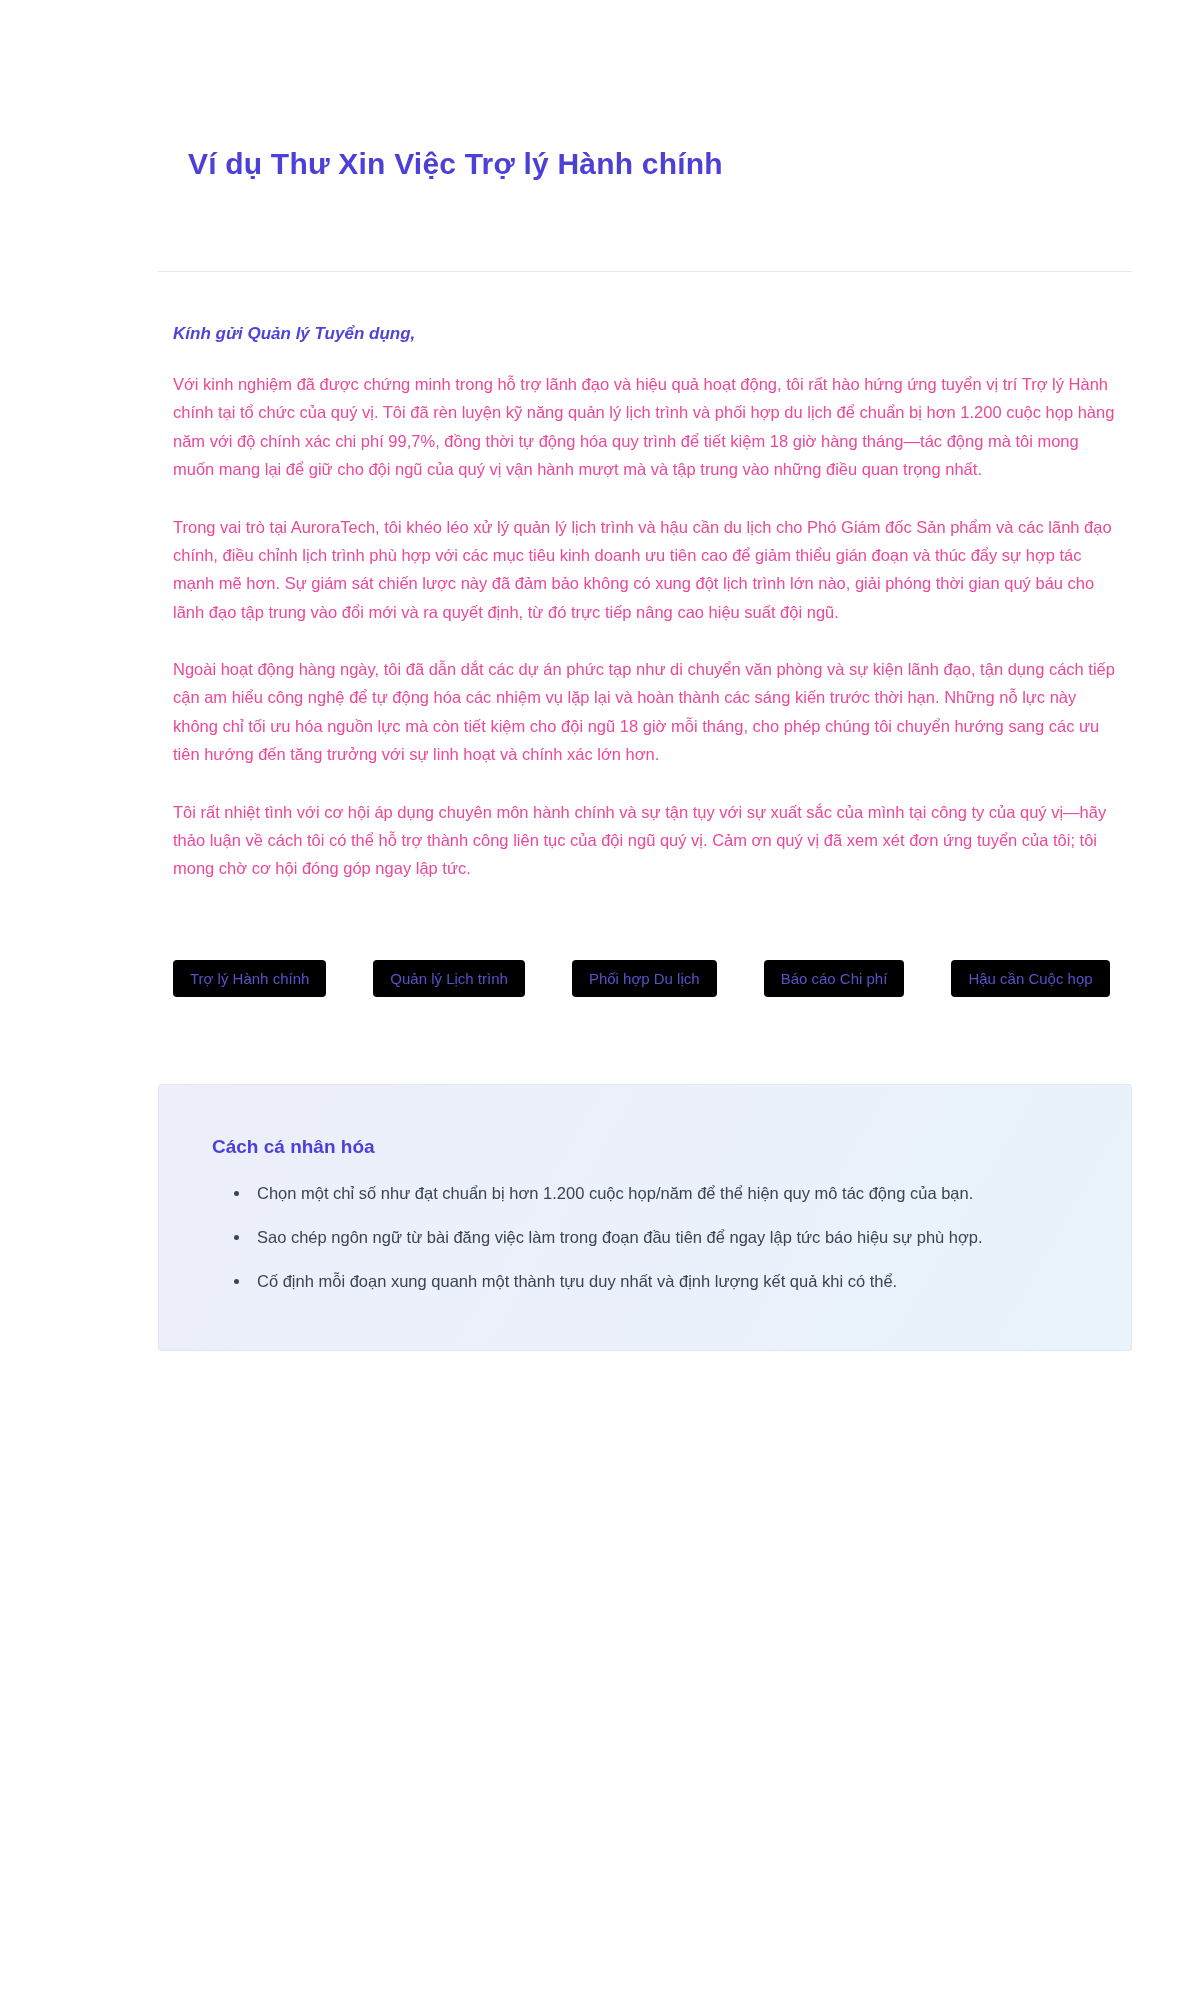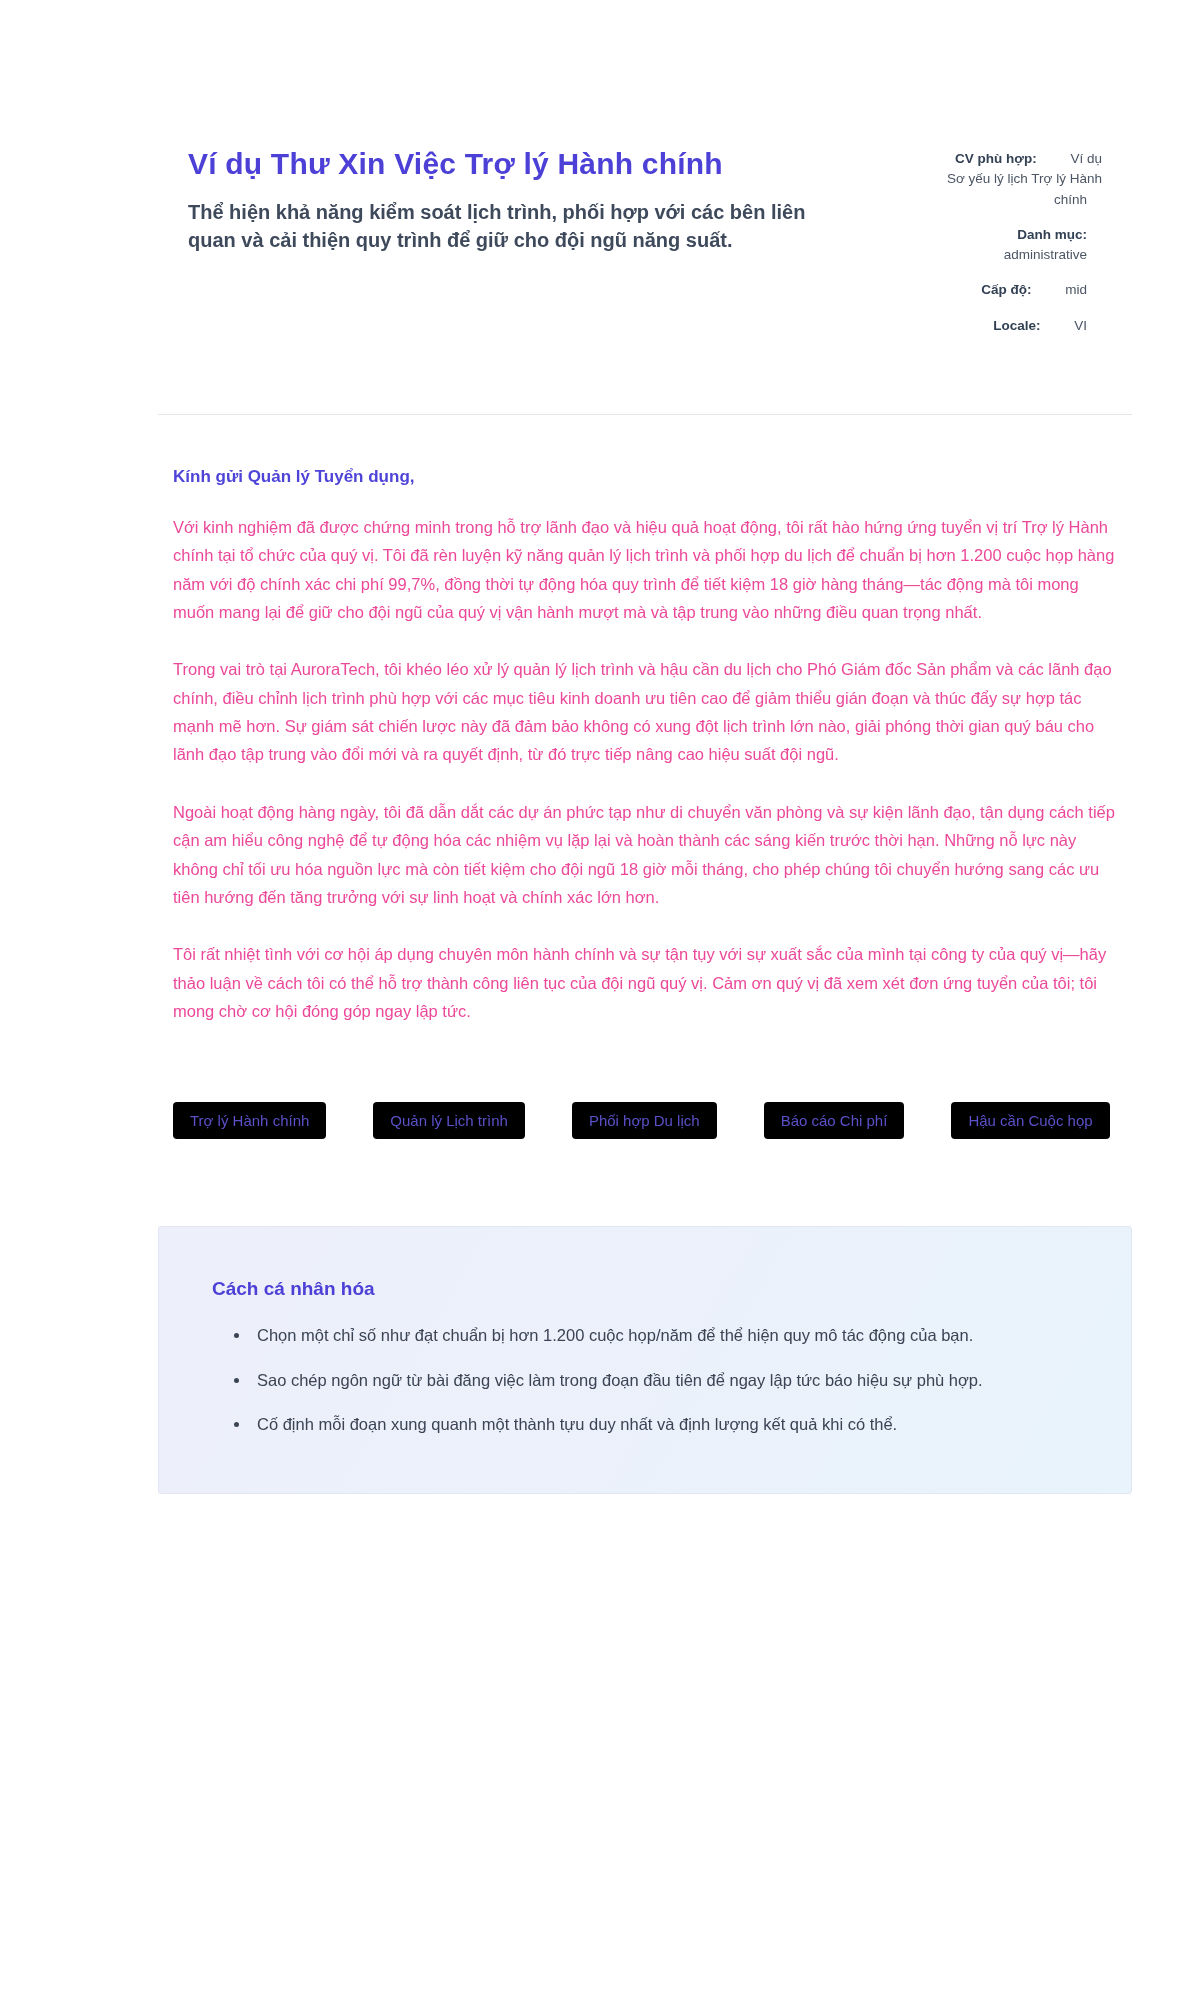--- a/index.html
+++ b/index.html
@@ -57,20 +57,21 @@
     border-top: 1px solid #e5e7eb;
     margin-top: 58px;
   }
   
   .letter { margin-top: 52px; }
   .greeting {
     font-size: 17px;
     font-weight: 700;
     color: #4f44d8;
     margin-bottom: 26px;
+    font-style: italic;
   }
   .para {
     font-size: 16.5px;
     line-height: 1.72;
     color: #ec4899;
     margin-bottom: 29px;
     max-width: 1010px;
   }
   .signature-name {
     margin-top: 50px;
@@ -137,40 +138,21 @@
 </style>
 </head>
 <body>
 
 <div class="page">
   <div class="container">
 
     <header class="header">
       <div class="header-left">
         <h1 class="page-title">Ví dụ Thư Xin Việc Trợ lý Hành chính</h1>
-        <p class="page-subtitle">Thể hiện khả năng kiểm soát lịch trình, phối hợp với các bên liên quan và cải thiện quy trình để giữ cho đội ngũ năng suất.</p>
       </div>
-      <aside class="meta">
-        <div class="meta-item">
-          <b>CV phù hợp:</b>
-          <span>Ví dụ Sơ yếu lý lịch Trợ lý Hành chính</span>
-        </div>
-        <div class="meta-item">
-          <b>Danh mục:</b>
-          <span>administrative</span>
-        </div>
-        <div class="meta-item">
-          <b>Cấp độ:</b>
-          <span>mid</span>
-        </div>
-        <div class="meta-item">
-          <b>Locale:</b>
-          <span>VI</span>
-        </div>
-      </aside>
     </header>
 
     <hr class="divider">
 
     <section class="letter">
       <p class="greeting">Kính gửi Quản lý Tuyển dụng,</p>
       <p class="para">Với kinh nghiệm đã được chứng minh trong hỗ trợ lãnh đạo và hiệu quả hoạt động, tôi rất hào hứng ứng tuyển vị trí Trợ lý Hành chính tại tổ chức của quý vị. Tôi đã rèn luyện kỹ năng quản lý lịch trình và phối hợp du lịch để chuẩn bị hơn 1.200 cuộc họp hàng năm với độ chính xác chi phí 99,7%, đồng thời tự động hóa quy trình để tiết kiệm 18 giờ hàng tháng—tác động mà tôi mong muốn mang lại để giữ cho đội ngũ của quý vị vận hành mượt mà và tập trung vào những điều quan trọng nhất.</p>
       <p class="para">Trong vai trò tại AuroraTech, tôi khéo léo xử lý quản lý lịch trình và hậu cần du lịch cho Phó Giám đốc Sản phẩm và các lãnh đạo chính, điều chỉnh lịch trình phù hợp với các mục tiêu kinh doanh ưu tiên cao để giảm thiểu gián đoạn và thúc đẩy sự hợp tác mạnh mẽ hơn. Sự giám sát chiến lược này đã đảm bảo không có xung đột lịch trình lớn nào, giải phóng thời gian quý báu cho lãnh đạo tập trung vào đổi mới và ra quyết định, từ đó trực tiếp nâng cao hiệu suất đội ngũ.</p>
       <p class="para">Ngoài hoạt động hàng ngày, tôi đã dẫn dắt các dự án phức tạp như di chuyển văn phòng và sự kiện lãnh đạo, tận dụng cách tiếp cận am hiểu công nghệ để tự động hóa các nhiệm vụ lặp lại và hoàn thành các sáng kiến trước thời hạn. Những nỗ lực này không chỉ tối ưu hóa nguồn lực mà còn tiết kiệm cho đội ngũ 18 giờ mỗi tháng, cho phép chúng tôi chuyển hướng sang các ưu tiên hướng đến tăng trưởng với sự linh hoạt và chính xác lớn hơn.</p>
       <p class="para">Tôi rất nhiệt tình với cơ hội áp dụng chuyên môn hành chính và sự tận tụy với sự xuất sắc của mình tại công ty của quý vị—hãy thảo luận về cách tôi có thể hỗ trợ thành công liên tục của đội ngũ quý vị. Cảm ơn quý vị đã xem xét đơn ứng tuyển của tôi; tôi mong chờ cơ hội đóng góp ngay lập tức.</p>

